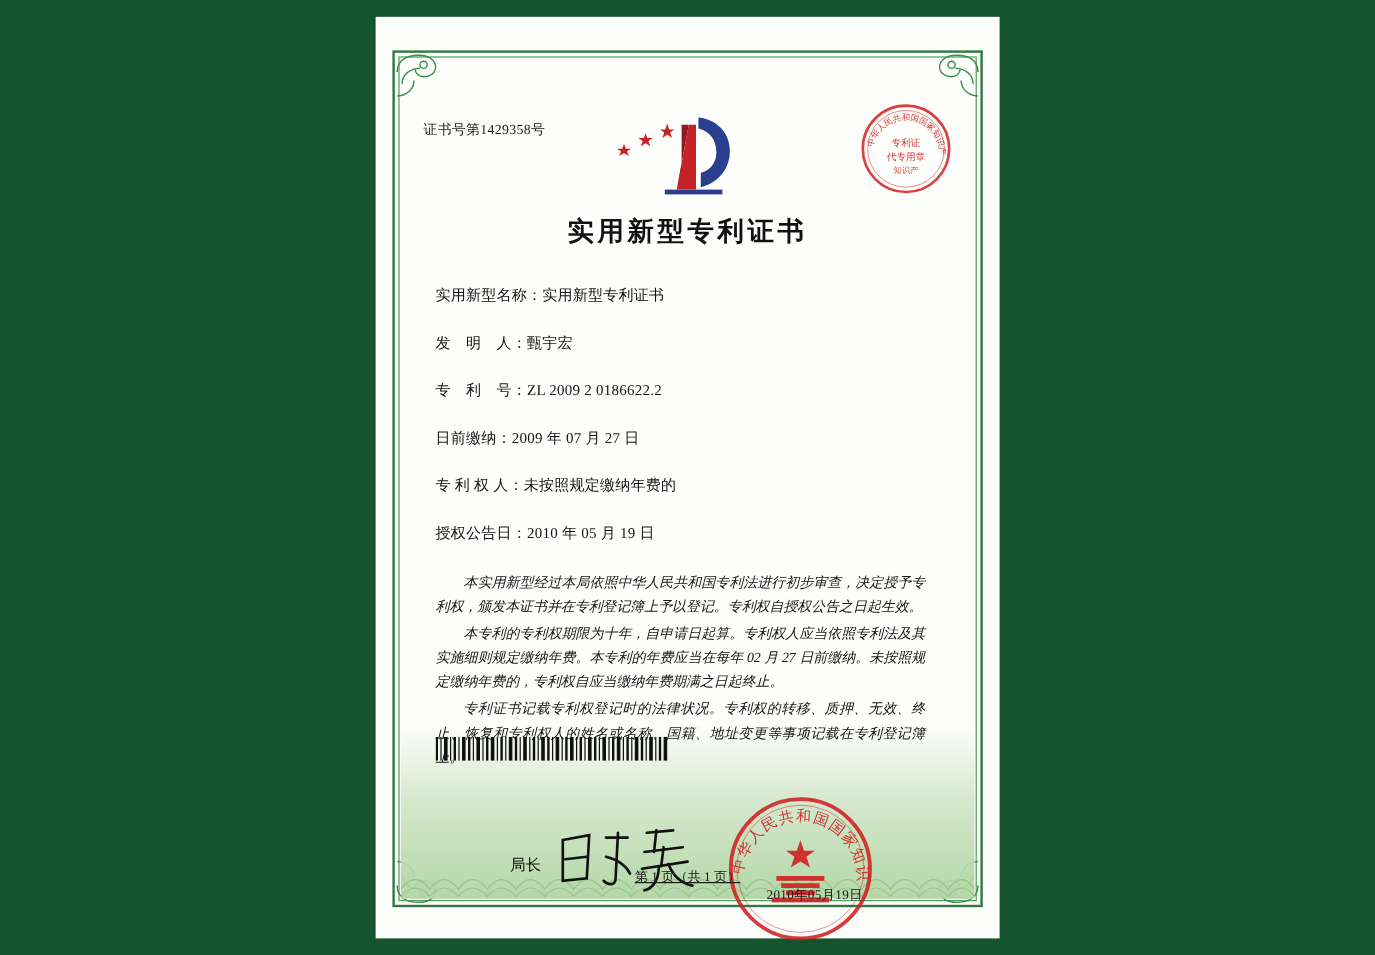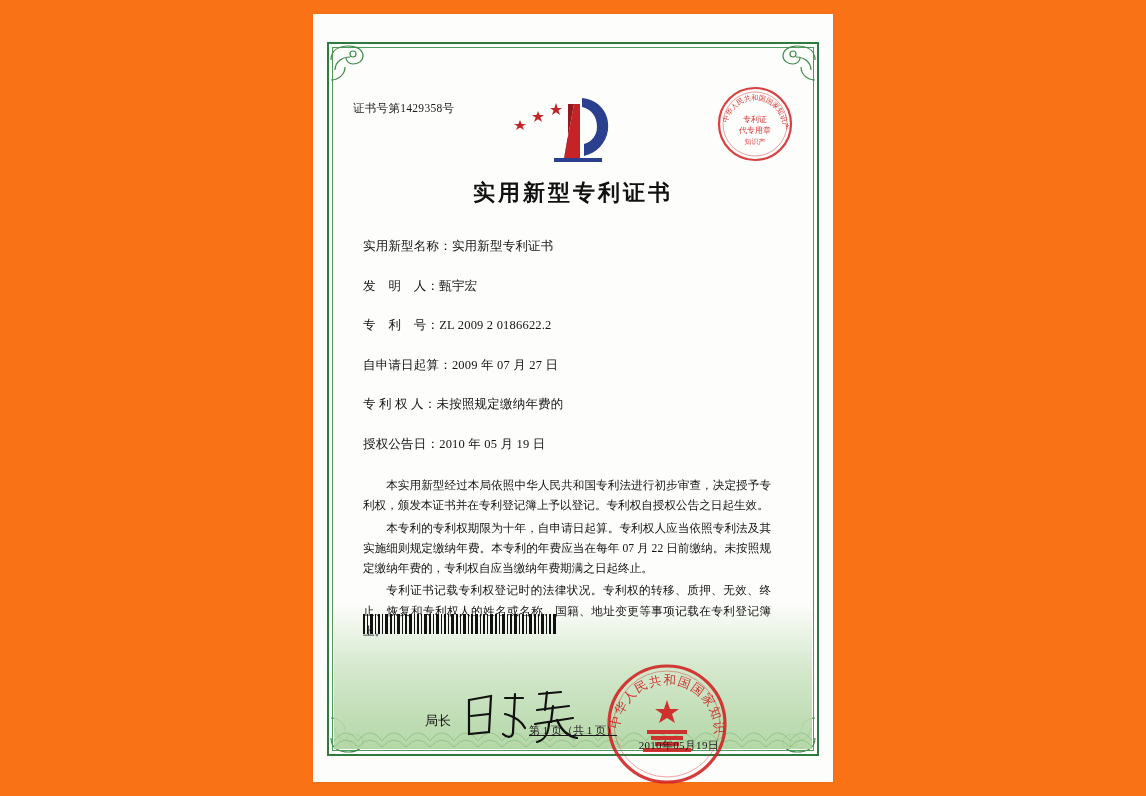--- a/index.html
+++ b/index.html
@@ -13,21 +13,21 @@
     font-family: "Liberation Serif", serif;
     position: relative;
     overflow: hidden;
   }
 
   .page {
     position: absolute;
     left: 0; top: 0;
     width: 1146px;
     height: 796px;
-    background: #f97316;
+    background: #14532d;
   }
 
   
   .certificate {
     position: absolute;
     left: 313px;
     top: 14px;
     width: 520px;
     height: 768px;
     background: #fdfdfb;
@@ -146,20 +146,21 @@
     right: 28px;
     top: 428px;
     font-size: 11.6px;
     line-height: 1.75;
     color: #141414;
     text-align: justify;
   }
   .paragraphs p {
     margin: 0 12px 2px 0;
     text-indent: 2em;
+    font-style: italic;
   }
 
   .barcode {
     position: absolute;
     left: 28px;
     top: 566px;
     width: 196px;
     height: 20px;
   }
 
@@ -316,33 +317,33 @@
         <div class="field">
           <span class="lbl">实用新型名称：</span><span class="val">实用新型专利证书</span>
         </div>
         <div class="field">
           <span class="lbl">发　明　人：</span><span class="val">甄宇宏</span>
         </div>
         <div class="field">
           <span class="lbl">专　利　号：</span><span class="val">ZL 2009 2 0186622.2</span>
         </div>
         <div class="field">
-          <span class="lbl">自申请日起算：</span><span class="val">2009 年 07 月 27 日</span>
+          <span class="lbl">日前缴纳：</span><span class="val">2009 年 07 月 27 日</span>
         </div>
         <div class="field">
           <span class="lbl">专 利 权 人：</span><span class="val">未按照规定缴纳年费的</span>
         </div>
         <div class="field">
           <span class="lbl">授权公告日：</span><span class="val">2010 年 05 月 19 日</span>
         </div>
       </div>
 
       <div class="paragraphs">
         <p>本实用新型经过本局依照中华人民共和国专利法进行初步审查，决定授予专利权，颁发本证书并在专利登记簿上予以登记。专利权自授权公告之日起生效。</p>
-        <p>本专利的专利权期限为十年，自申请日起算。专利权人应当依照专利法及其实施细则规定缴纳年费。本专利的年费应当在每年 07 月 22 日前缴纳。未按照规定缴纳年费的，专利权自应当缴纳年费期满之日起终止。</p>
+        <p>本专利的专利权期限为十年，自申请日起算。专利权人应当依照专利法及其实施细则规定缴纳年费。本专利的年费应当在每年 02 月 27 日前缴纳。未按照规定缴纳年费的，专利权自应当缴纳年费期满之日起终止。</p>
         <p>专利证书记载专利权登记时的法律状况。专利权的转移、质押、无效、终止、恢复和专利权人的姓名或名称、国籍、地址变更等事项记载在专利登记簿上。</p>
       </div>
 
       <div class="barcode">
         <svg width="196" height="20" viewBox="0 0 196 20">
           <g fill="#111">
             <rect x="0" y="0" width="2" height="20"></rect>
               <rect x="4" y="0" width="1" height="20"></rect>
             <rect x="7" y="0" width="3" height="20"></rect>
               <rect x="12" y="0" width="1" height="20"></rect>

